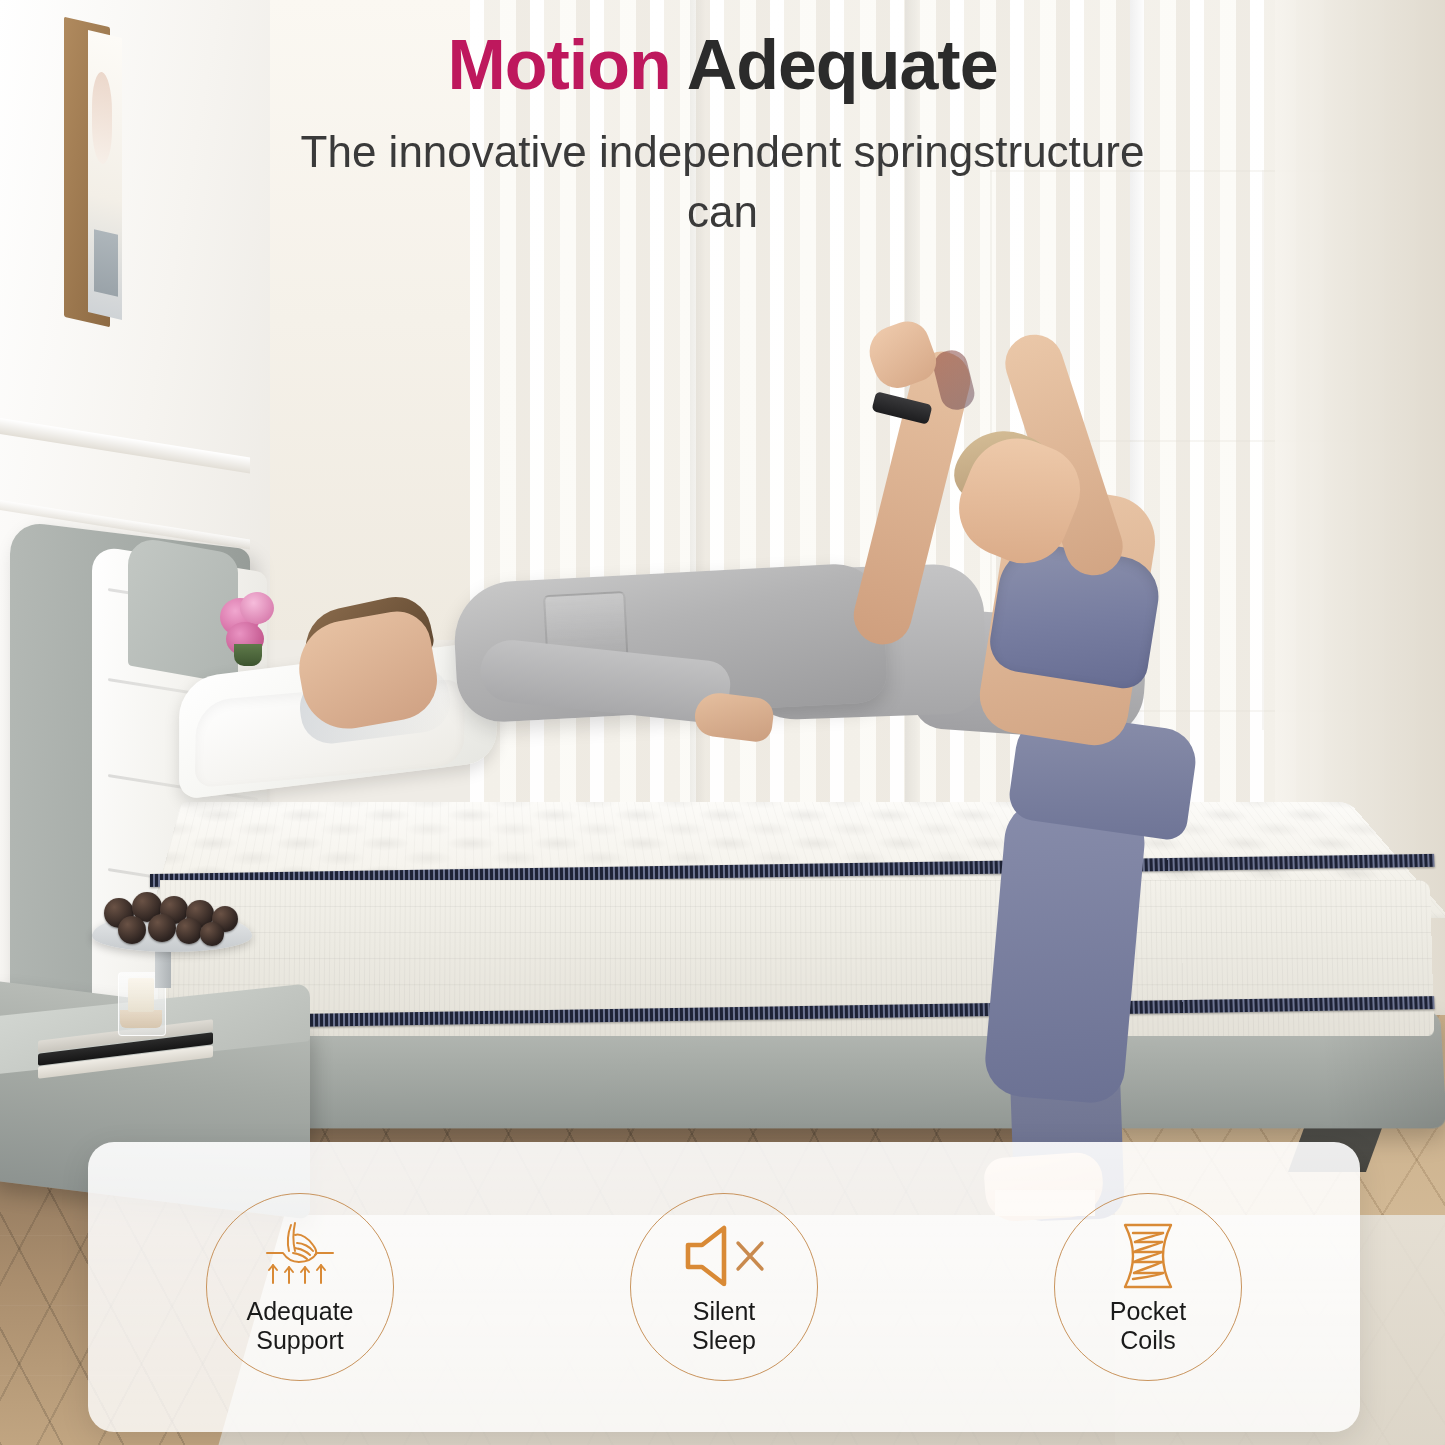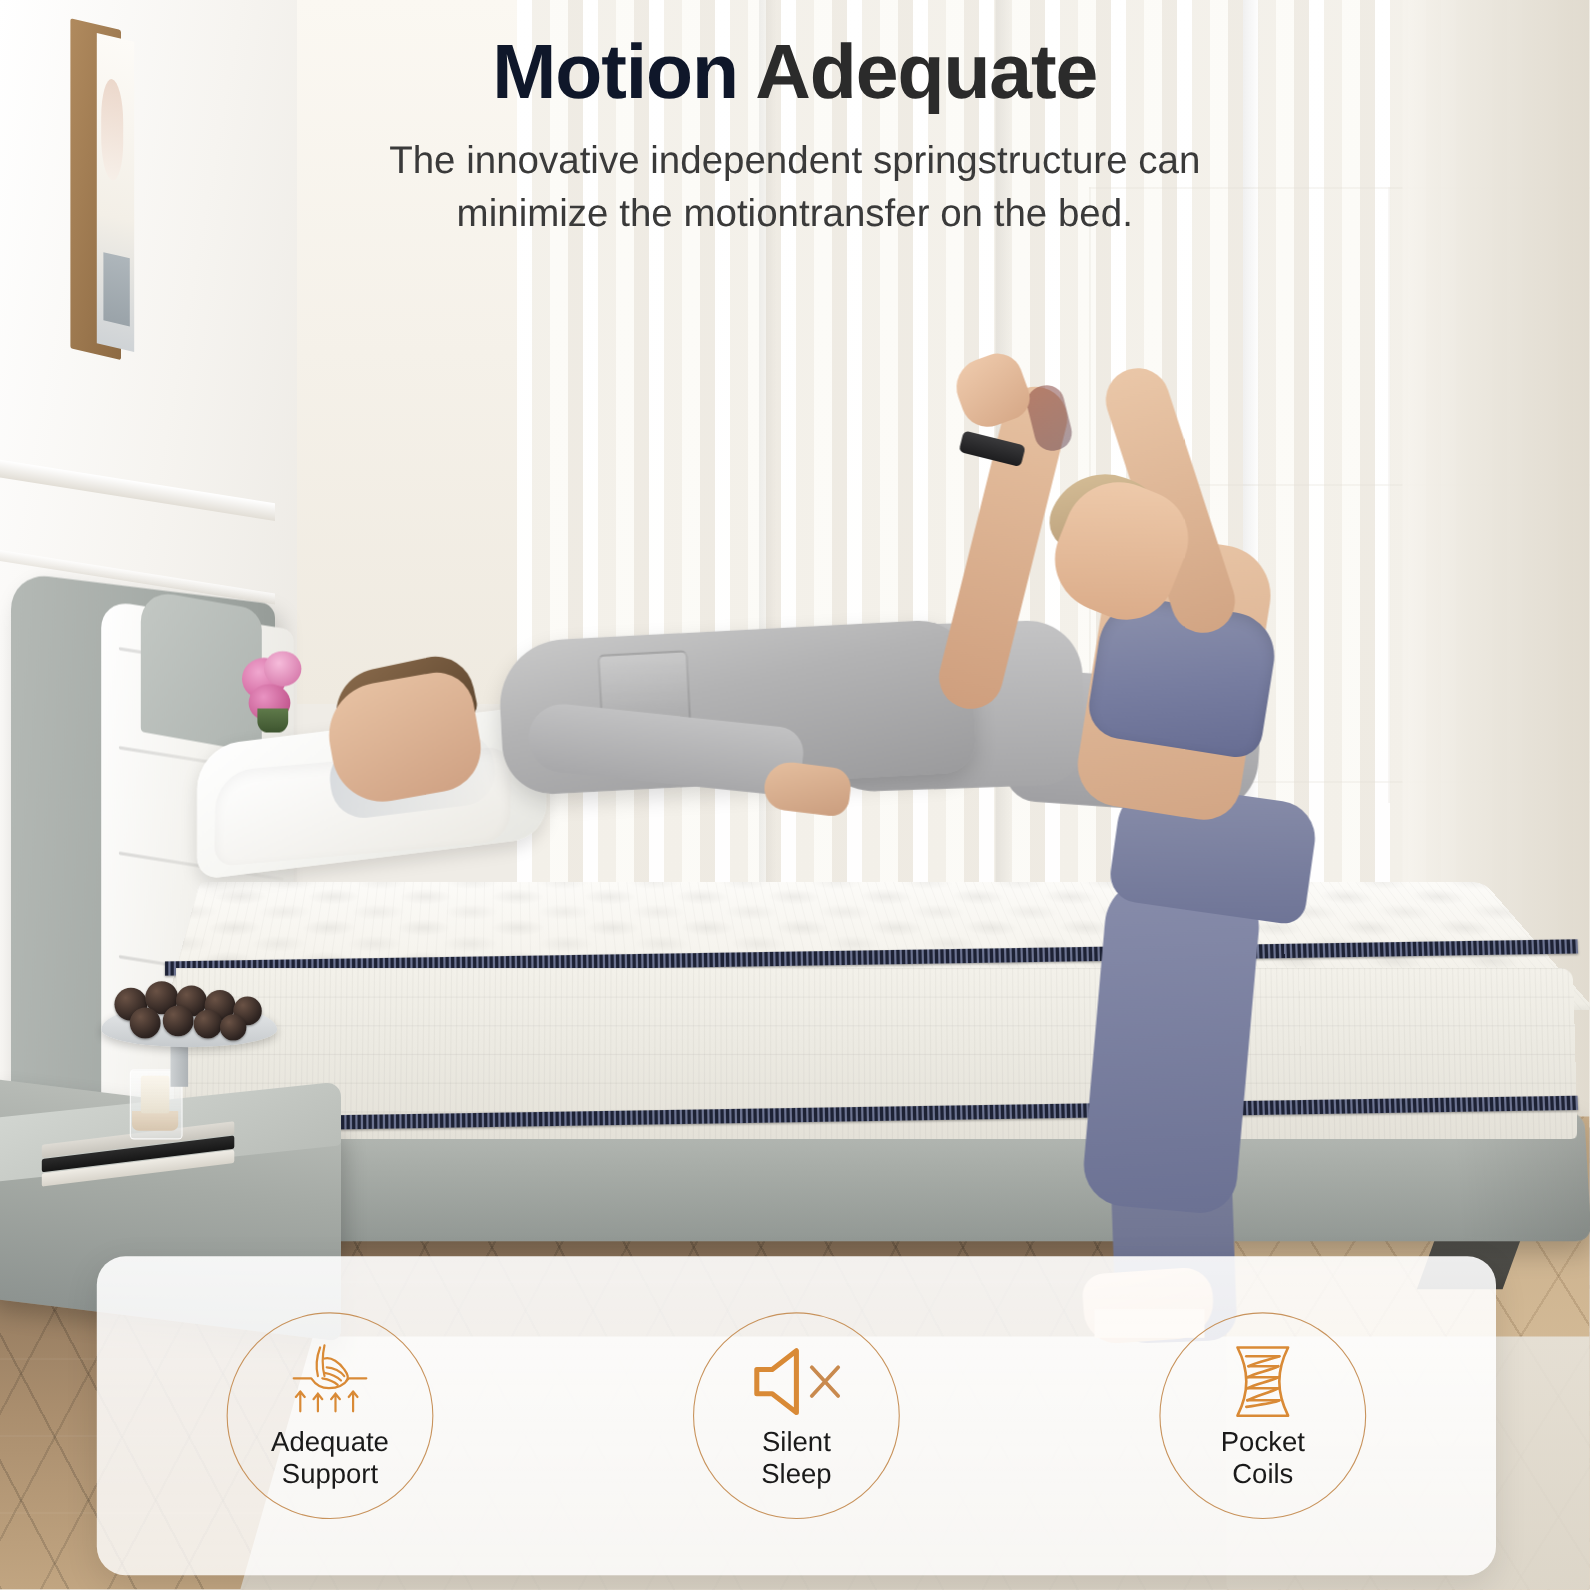--- a/index.html
+++ b/index.html
@@ -364,24 +364,24 @@
 
   
   .text-block{
     position:absolute;left:0;top:26px;width:1445px;text-align:center;
     z-index:30;pointer-events:none;
   }
   .headline{
     font-size:70px;font-weight:bold;letter-spacing:-1px;
     color:#2b2b2b;margin:0;line-height:1.12;
   }
-  .headline .hl-accent{color:#0f172a;}
+  .headline .hl-accent{color:#be185d;}
   .subline{
     margin:18px auto 0;max-width:900px;
-    font-size:35px;font-weight:500;color:#3a3a3a;line-height:1.35;
+    font-size:44px;font-weight:500;color:#3a3a3a;line-height:1.35;
   }
 
   
   .feature-panel{
     position:absolute;left:88px;top:1142px;width:1272px;height:290px;
     background:linear-gradient(180deg,rgba(255,255,255,.90) 0%,rgba(255,255,255,.80) 100%);
     border-radius:26px;
     box-shadow:0 8px 30px rgba(0,0,0,.10);
     display:flex;align-items:center;justify-content:space-around;
     z-index:25;
@@ -521,21 +521,20 @@
       <div class="truffle" style="left:176px;top:918px;width:26px;height:26px;"></div>
       <div class="truffle" style="left:200px;top:922px;width:24px;height:24px;"></div>
     </div>
 
   </div>
 
   <div class="text-block">
     <h1 class="headline"><span class="hl-accent">Motion</span><span> Adequate</span></h1>
     <p class="subline">
       <span>The innovative independent springstructure can</span><br>
-      <span>minimize the motiontransfer on the bed.</span>
     </p>
   </div>
 
   <div class="feature-panel">
 
     <div class="feature">
       <div class="feature-icon">
         <svg width="78" height="70" viewBox="0 0 78 70" fill="none" stroke="#D98A36" stroke-width="2" stroke-linecap="round" stroke-linejoin="round">
           <path d="M30 4 C27 12 26 22 28 30"></path>
           <path d="M34 2 C32 11 32 22 34 30"></path>

